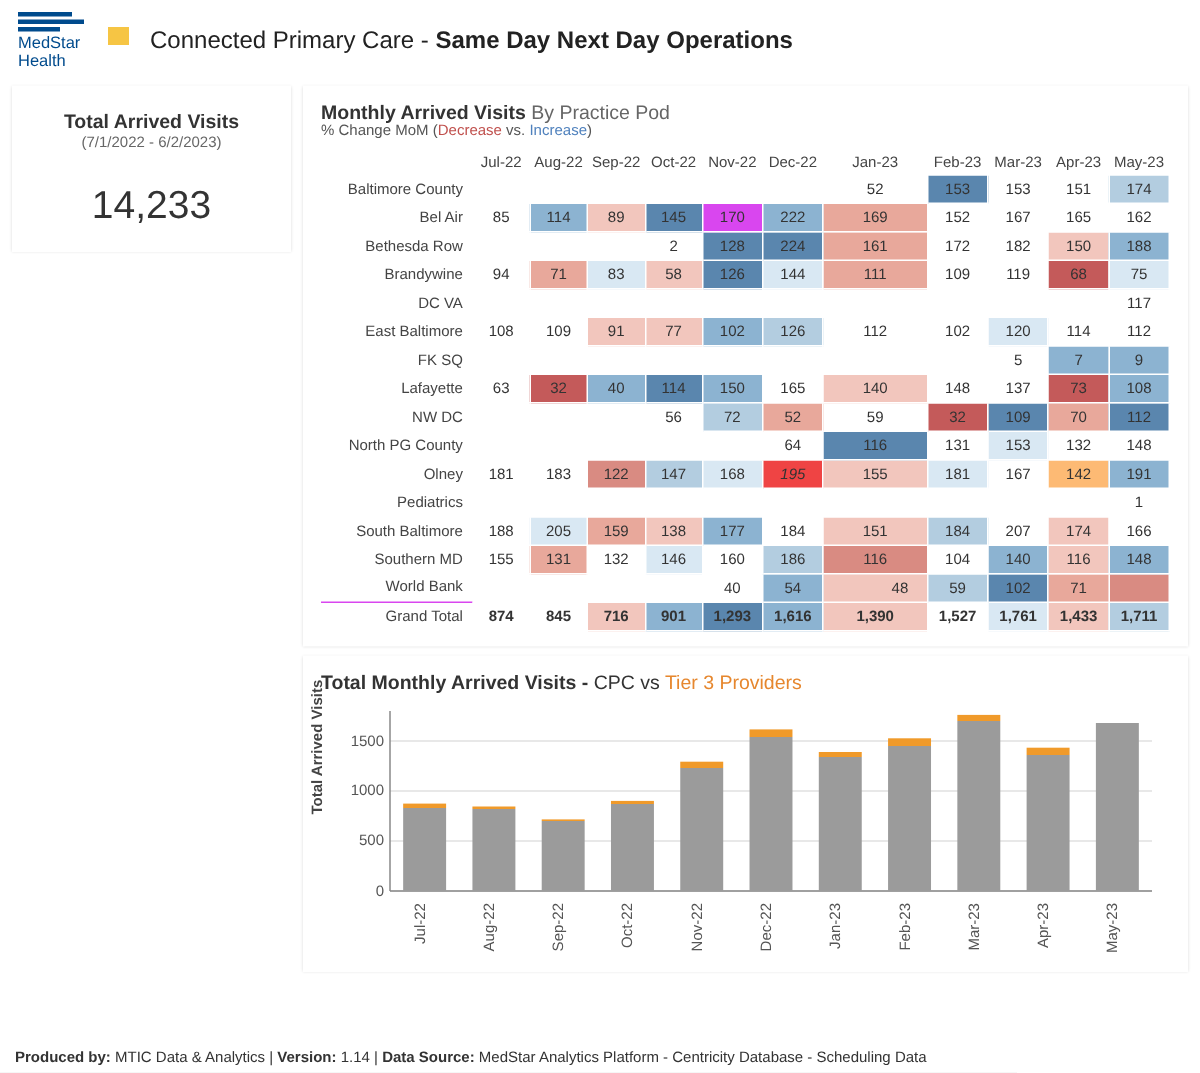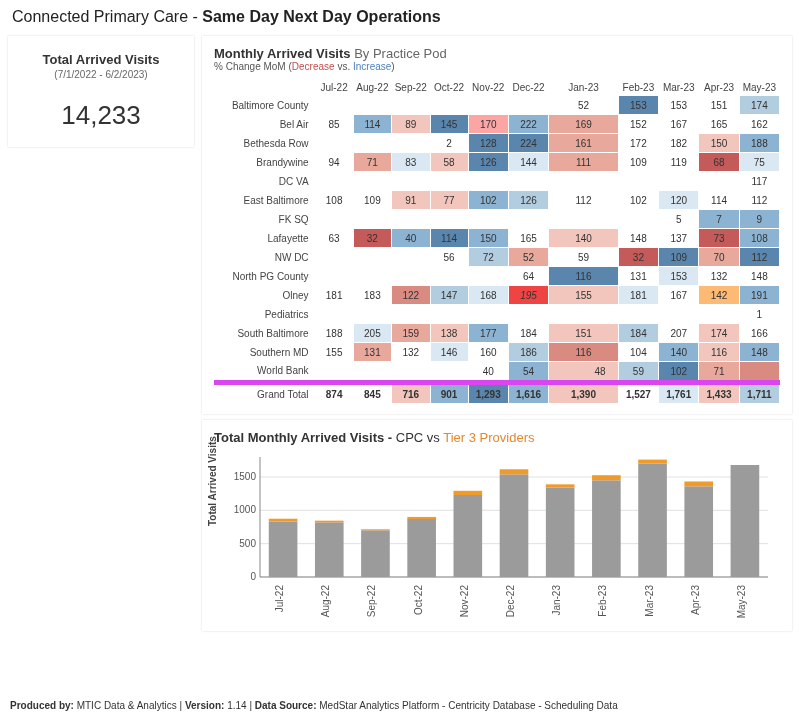--- a/index.html
+++ b/index.html
@@ -25,35 +25,44 @@
   .panel{background:#fff;box-shadow:0 0 2px rgba(0,0,0,.15);padding:10px 12px}
   .ptitle{font-size:13px}
   .ptitle b{font-weight:700}
   .sub{font-size:10px;color:#555}
   .sub .dec{color:#c0504d}
   .sub .inc{color:#4f81bd}
   table.heat{border-collapse:collapse;width:100%;margin-top:8px;font-size:10px}
   table.heat th{font-weight:400;color:#444;text-align:center;padding:2px 0;width:42px}
   table.heat td.rowlab{text-align:right;padding-right:6px;color:#444;width:100px;white-space:nowrap}
   table.heat td.cell{text-align:center;height:16px;width:42px;border:1px solid #fff}
-  table.heat tr.total td{border-top:5px solid #d946ef;font-weight:700}
+  table.heat tr.total td{border-top:1px solid #d946ef;font-weight:700}
   table.heat tr.total td.rowlab{font-weight:400}
   .chartbox{position:relative;height:170px;margin-top:6px}
   .yaxis-label{position:absolute;left:-2px;top:50%;transform:rotate(-90deg) translate(10px,-50%);transform-origin:left top;font-size:10px;font-weight:700;color:#444}
   svg{font-family:inherit}
   .footer{position:absolute;bottom:4px;left:10px;font-size:10px;color:#333}
   .footer b{font-weight:700}
   .tier3{color:#e6872e}
 </style>
 </head>
 <body>
 
 <div class="page">
 
   <div class="header">
+    <div class="logo" style="position:relative">
+      <div class="logo-bars">
+          <span></span>
+          <span></span>
+          <span></span>
+        </div>
+      <div class="logo-sq"></div>
+      <div class="logo-text">MedStar Health</div>
+    </div>
     <div class="title">
       <span>Connected Primary Care - </span><b>Same Day Next Day Operations</b>
     </div>
   </div>
 
   <div class="body">
     <div class="leftcard">
       <div class="lt">Total Arrived Visits</div>
       <div class="range">(7/1/2022 - 6/2/2023)</div>
       <div class="big">14,233</div>
@@ -98,21 +107,21 @@
                 <td class="cell">153</td>
                 <td class="cell">151</td>
                 <td class="cell" style="background: rgb(179, 205, 224);">174</td>
               </tr>
               <tr>
                 <td class="rowlab">Bel Air</td>
                 <td class="cell">85</td>
                 <td class="cell" style="background: rgb(140, 179, 209);">114</td>
                 <td class="cell" style="background: rgb(242, 198, 189);">89</td>
                 <td class="cell" style="background: rgb(90, 134, 174);">145</td>
-                <td class="cell" style="background: #fca5a5; margin-top: 10px;">170</td>
+                <td class="cell" style="background: #d946ef; margin-top: 10px;">170</td>
                 <td class="cell" style="background: rgb(140, 179, 209);">222</td>
                 <td class="cell" style="background: rgb(232, 168, 155);">169</td>
                 <td class="cell">152</td>
                 <td class="cell">167</td>
                 <td class="cell">165</td>
                 <td class="cell">162</td>
               </tr>
               <tr>
                 <td class="rowlab">Bethesda Row</td>
                 <td class="cell"></td>

